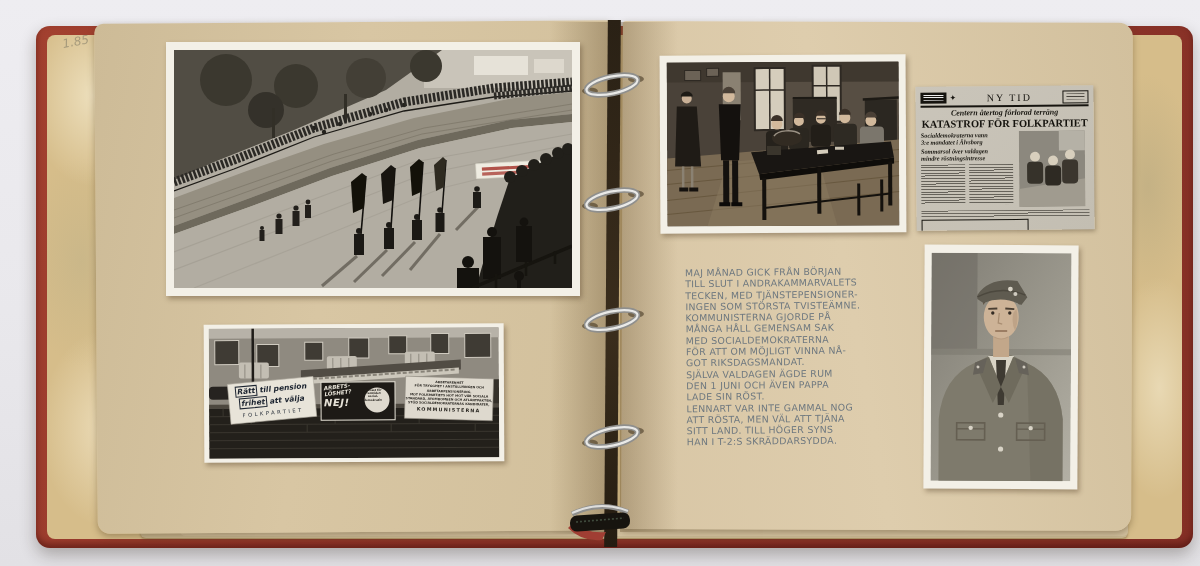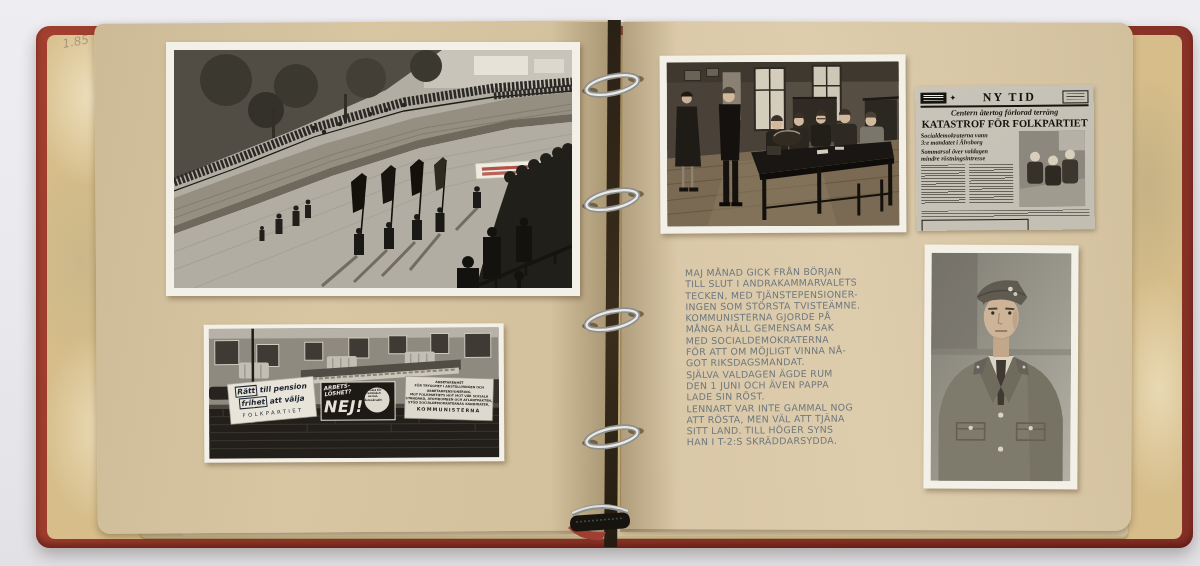--- a/index.html
+++ b/index.html
@@ -235,21 +235,21 @@
         <span style="font-style:italic;">att välja</span>
       </div>
       <div style="margin-top:3px;font-size:5.2px;letter-spacing:2.5px;">FOLKPARTIET</div>
     </div>
 
     <div class="abs" style="left:117px;top:58px;width:74px;height:38px;color:#e6e2d7;">
       <div style="position:absolute;left:3px;top:1px;width:40px;transform:rotate(-6deg);font-style:italic;font-weight:800;">
         <div style="font-size:5.5px;">ARBETS-</div>
         <div style="font-size:5.5px;">LÖSHET?</div>
       </div>
-      <div style="position:absolute;left:3px;top:15px;font-size:16px;font-style:italic;font-weight:900;letter-spacing:.5px;">NEJ!</div>
+      <div style="position:absolute;left:3px;top:15px;font-size:10px;font-style:italic;font-weight:900;letter-spacing:.5px;">NEJ!</div>
       <div class="prelines" style="position:absolute;left:40px;top:7px;width:24px;font-size:2.8px;line-height:3.2px;
            color:#23201b;text-align:center;font-weight:bold;">säkrast för framtiden social-demokratin</div>
     </div>
 
     <div class="abs" style="left:201px;top:54px;width:88px;height:38px;transform:rotate(2deg);text-align:center;color:#2b2823;">
       <div class="prelines" style="padding-top:3px;font-size:3.2px;line-height:4.3px;font-weight:bold;">ARBETARENHET
 FÖR TRYGGHET I ANSTÄLLNINGEN OCH
 ARBETARPENSIONERING.
 MOT FOLKPARTIETS HOT MOT VÅR SOCIALA
 STANDARD, ATOMBOMBEN OCH ATLANTPAKTEN,
@@ -331,21 +331,21 @@
   </div>
 
   <div class="abs" style="left:916px;top:86px;width:178px;height:144px;padding:4px 5px;box-sizing:border-box;
               transform:rotate(-0.5deg);background:linear-gradient(135deg,#cac5ba,#c3beb2);
               box-shadow:1px 2px 4px rgba(60,45,25,.35);overflow:hidden;">
     <div style="display:flex;align-items:center;gap:3px;height:14px;">
       <div style="width:26px;height:11px;background:#16140f;display:flex;align-items:center;justify-content:center;">
         <div class="fauxw" style="width:20px;height:6px;"></div>
       </div>
       <span style="font-size:8px;color:#16140f;">✦</span>
-      <div class="serif" style="flex:1;text-align:center;font-weight:700;font-size:12px;letter-spacing:2px;color:#14120d;">NY TID</div>
+      <div class="serif" style="flex:1;text-align:center;font-weight:400;font-size:10px;letter-spacing:2px;color:#14120d;">NY TID</div>
       <div style="width:24px;height:11px;border:1px solid #16140f;display:flex;align-items:center;justify-content:center;">
         <div class="faux" style="width:18px;height:6px;"></div>
       </div>
     </div>
     <div style="height:1.5px;background:#16140f;margin:1px 0;"></div>
     <div class="serif" style="text-align:center;font-style:italic;font-weight:bold;font-size:8px;color:#1a1812;">Centern återtog förlorad terräng</div>
     <div class="serif" style="text-align:center;font-weight:900;font-size:10.5px;color:#14120d;margin-top:1px;">KATASTROF FÖR FOLKPARTIET</div>
     <div style="display:flex;gap:4px;margin-top:2px;">
       <div style="width:94px;">
         <div class="serif prelines" style="font-style:italic;font-weight:bold;font-size:6.3px;line-height:7.2px;color:#1a1812;">Socialdemokraterna vann

